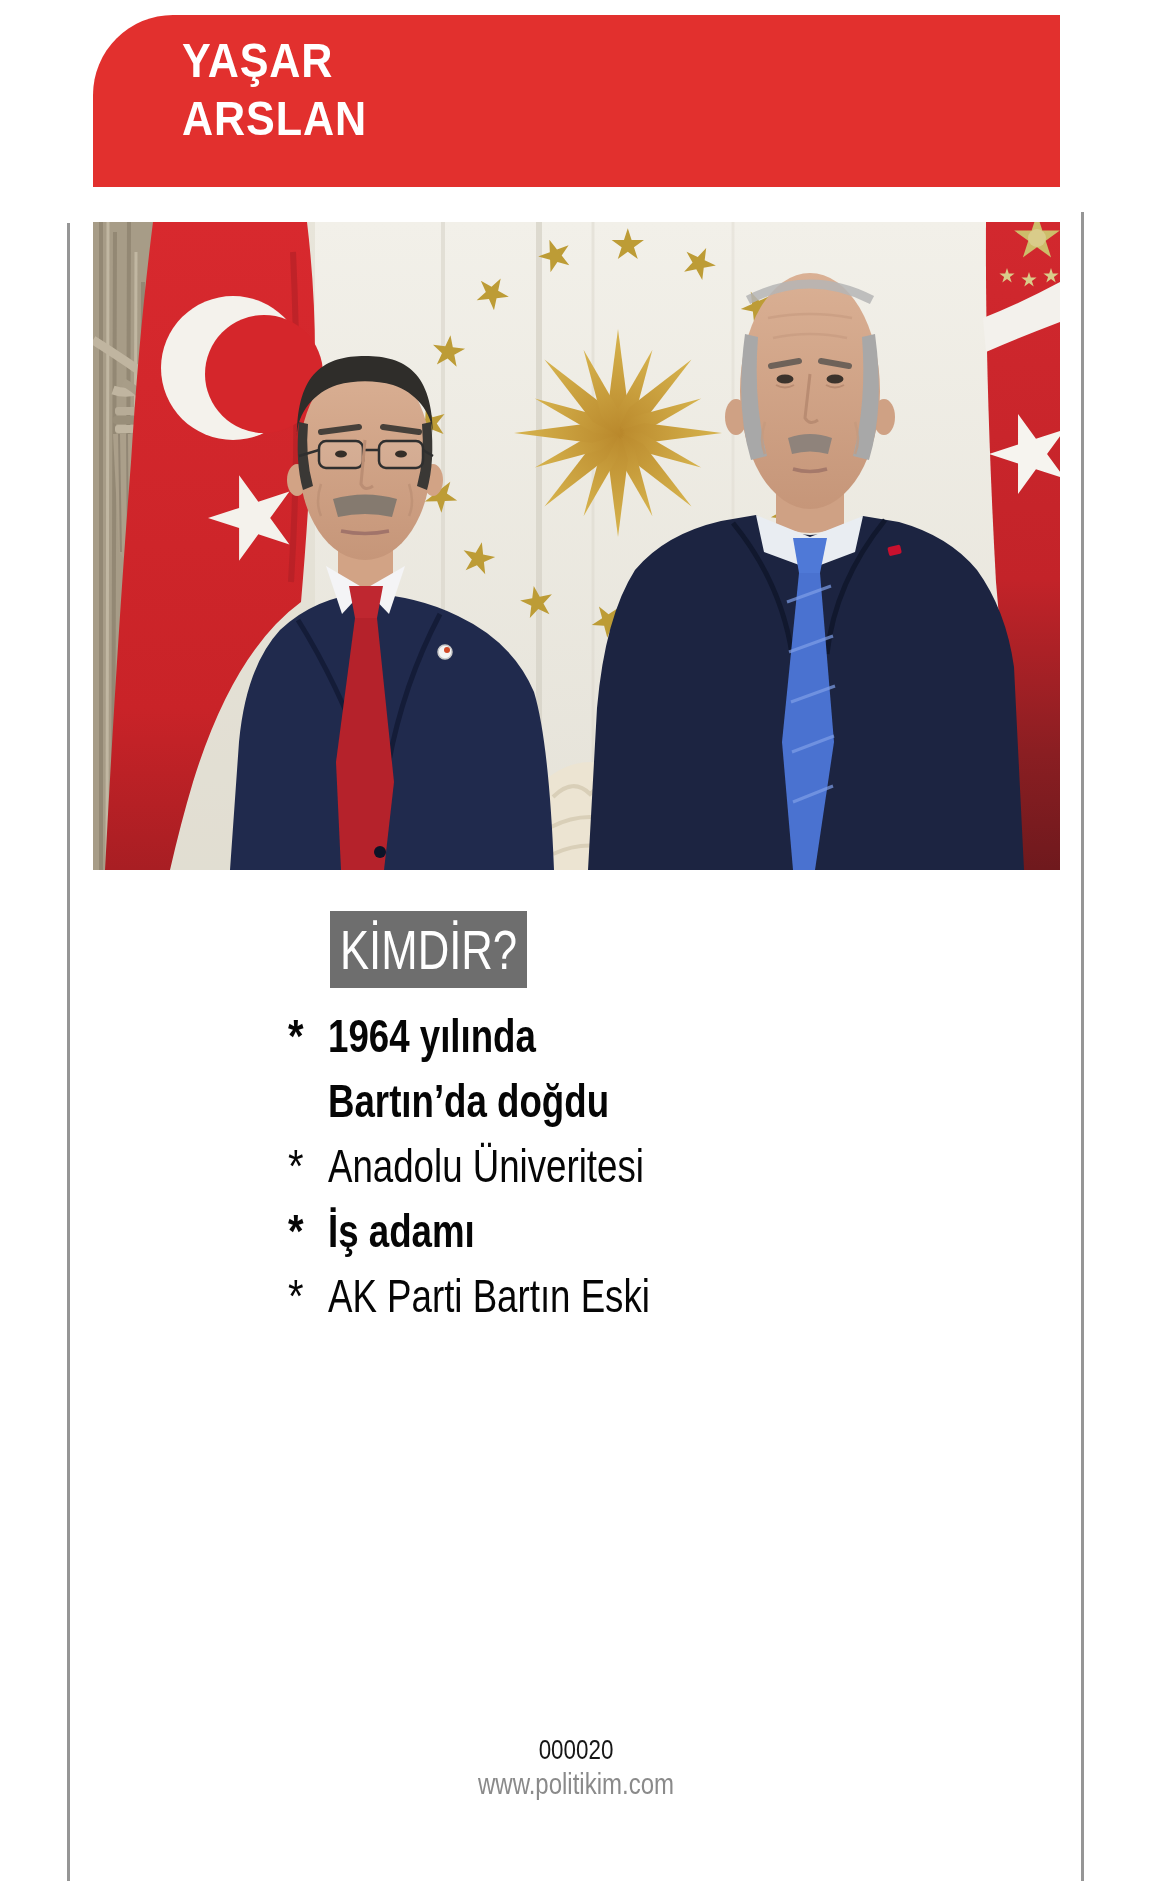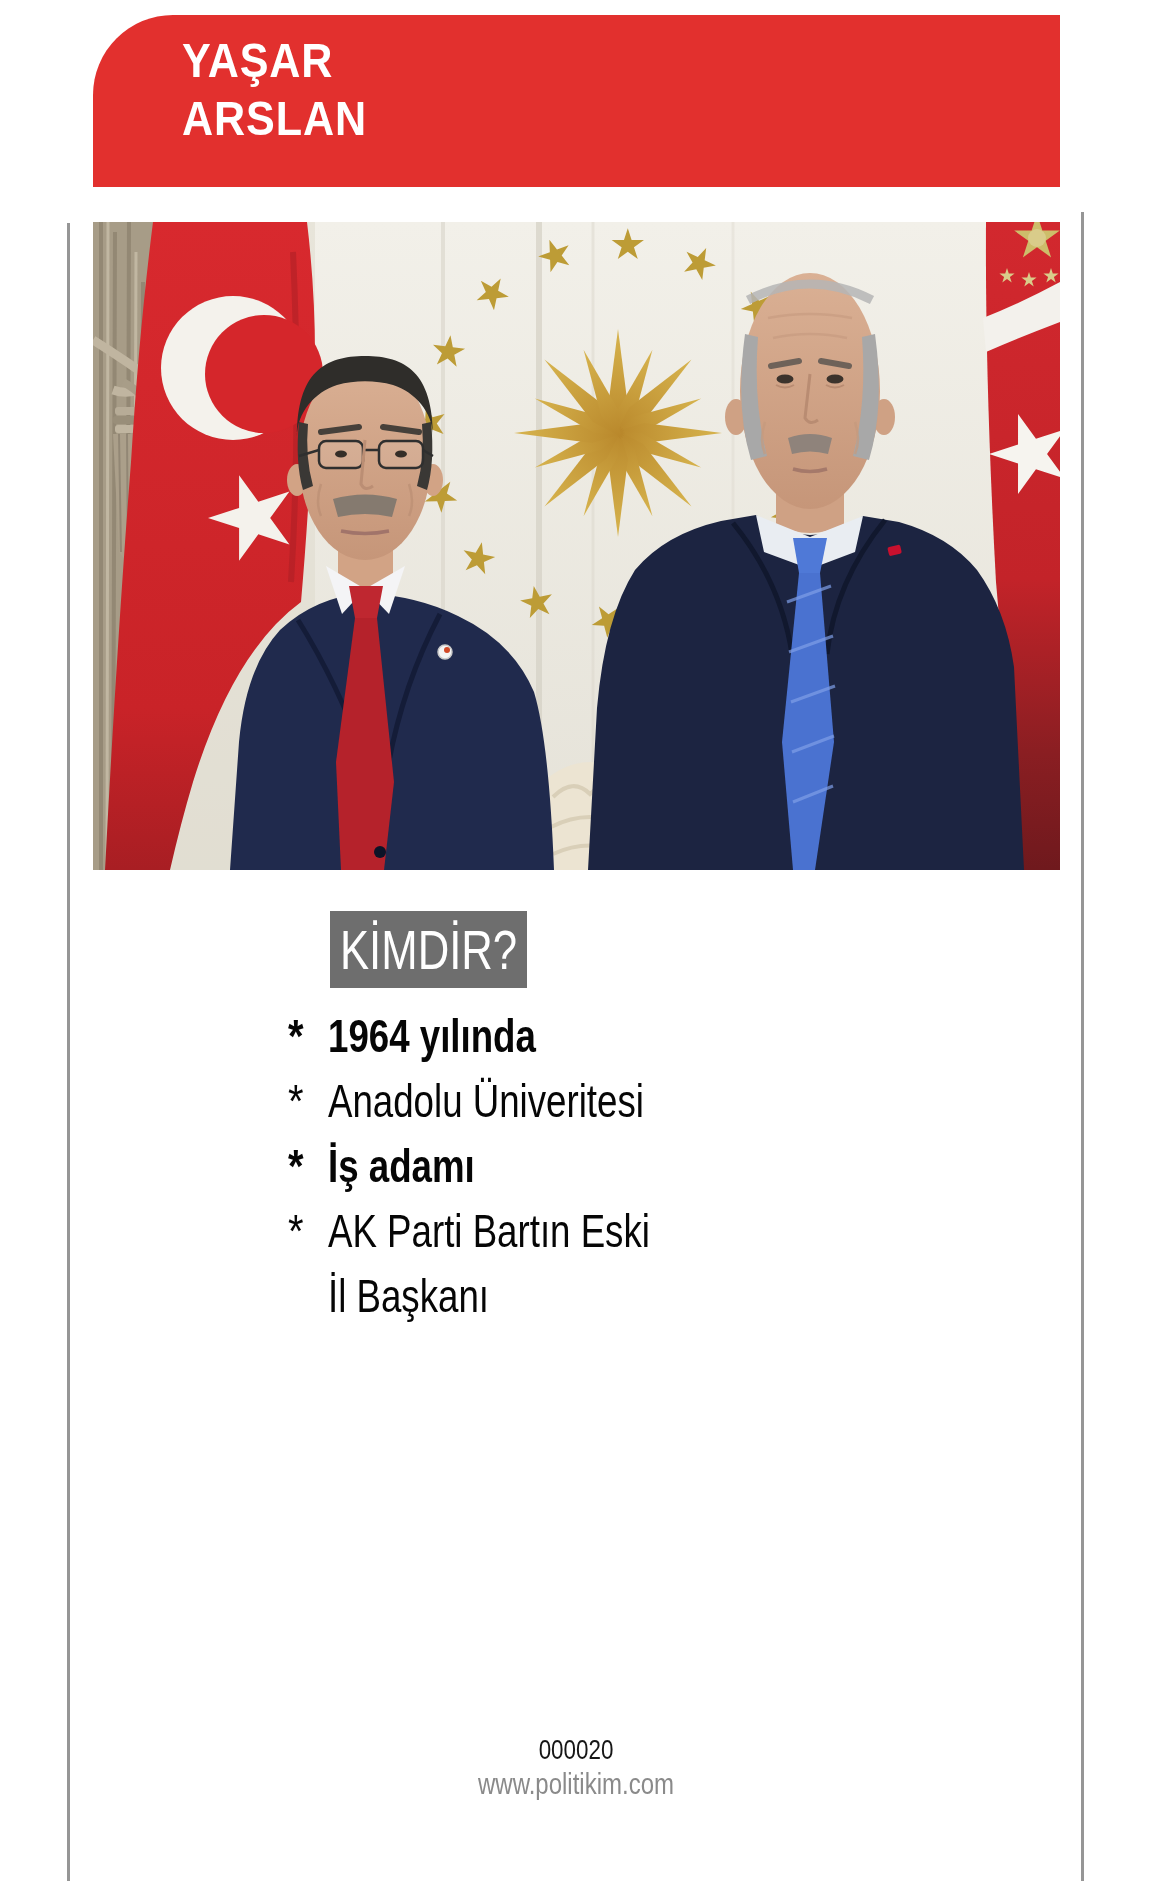--- a/index.html
+++ b/index.html
@@ -244,34 +244,34 @@
 
 <div class="kimdir">
   <span>KİMDİR?</span>
 </div>
 
 <div class="plist">
     <div class="prow bold">
       <span class="ast">*</span>
       <span class="txt">1964 yılında</span>
     </div>
+    <div class="prow bold">
+      <span class="ast"></span>
+      <span class="txt">Bartın’da doğdu</span>
+    </div>
     <div class="prow">
       <span class="ast">*</span>
       <span class="txt">Anadolu Üniveritesi</span>
     </div>
     <div class="prow bold">
       <span class="ast">*</span>
       <span class="txt">İş adamı</span>
     </div>
     <div class="prow">
       <span class="ast">*</span>
       <span class="txt">AK Parti Bartın Eski</span>
-    </div>
-    <div class="prow">
-      <span class="ast"></span>
-      <span class="txt">İl Başkanı</span>
     </div>
   </div>
 
 <div class="footer">
   <div class="code">000020</div>
   <div class="site">www.politikim.com</div>
 </div>
 
 </body></html>

